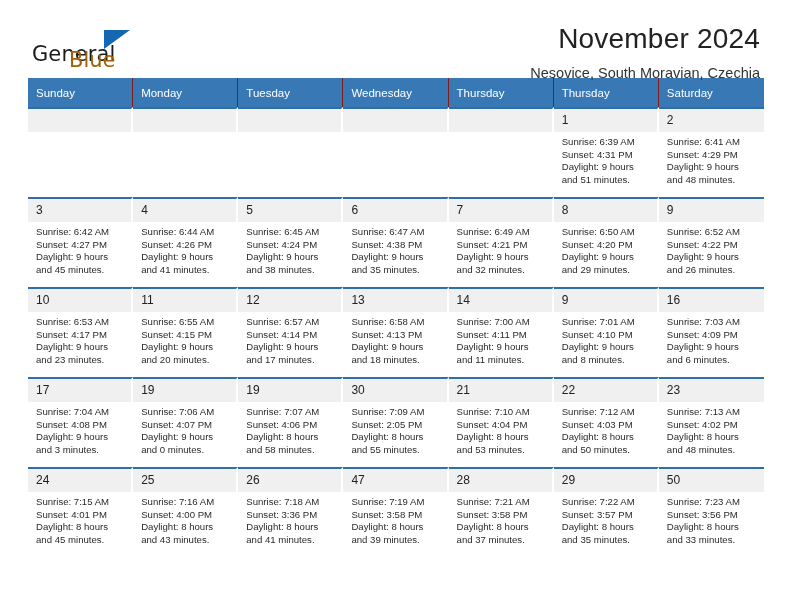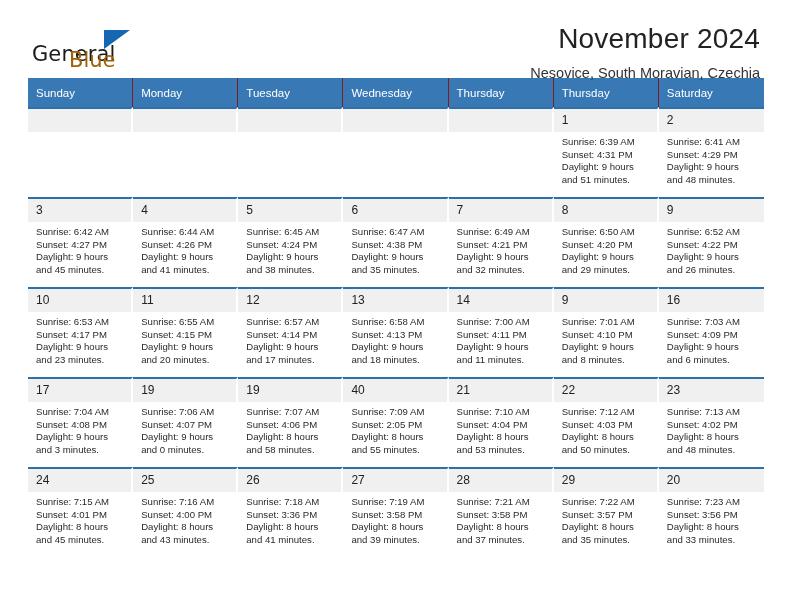--- a/index.html
+++ b/index.html
@@ -346,21 +346,21 @@
           <td>
             <div class="daynum">19</div>
             <div class="detail">
               <div>Sunrise: 7:07 AM</div>
               <div>Sunset: 4:06 PM</div>
               <div>Daylight: 8 hours</div>
               <div>and 58 minutes.</div>
             </div>
           </td>
           <td>
-            <div class="daynum">40</div>
+            <div class="daynum">30</div>
             <div class="detail">
               <div>Sunrise: 7:09 AM</div>
               <div>Sunset: 2:05 PM</div>
               <div>Daylight: 8 hours</div>
               <div>and 55 minutes.</div>
             </div>
           </td>
           <td>
             <div class="daynum">21</div>
             <div class="detail">
@@ -411,21 +411,21 @@
           <td>
             <div class="daynum">26</div>
             <div class="detail">
               <div>Sunrise: 7:18 AM</div>
               <div>Sunset: 3:36 PM</div>
               <div>Daylight: 8 hours</div>
               <div>and 41 minutes.</div>
             </div>
           </td>
           <td>
-            <div class="daynum">27</div>
+            <div class="daynum">47</div>
             <div class="detail">
               <div>Sunrise: 7:19 AM</div>
               <div>Sunset: 3:58 PM</div>
               <div>Daylight: 8 hours</div>
               <div>and 39 minutes.</div>
             </div>
           </td>
           <td>
             <div class="daynum">28</div>
             <div class="detail">
@@ -438,21 +438,21 @@
           <td>
             <div class="daynum">29</div>
             <div class="detail">
               <div>Sunrise: 7:22 AM</div>
               <div>Sunset: 3:57 PM</div>
               <div>Daylight: 8 hours</div>
               <div>and 35 minutes.</div>
             </div>
           </td>
           <td>
-            <div class="daynum">20</div>
+            <div class="daynum">50</div>
             <div class="detail">
               <div>Sunrise: 7:23 AM</div>
               <div>Sunset: 3:56 PM</div>
               <div>Daylight: 8 hours</div>
               <div>and 33 minutes.</div>
             </div>
           </td>
         </tr>
       </tbody>
   </table>

